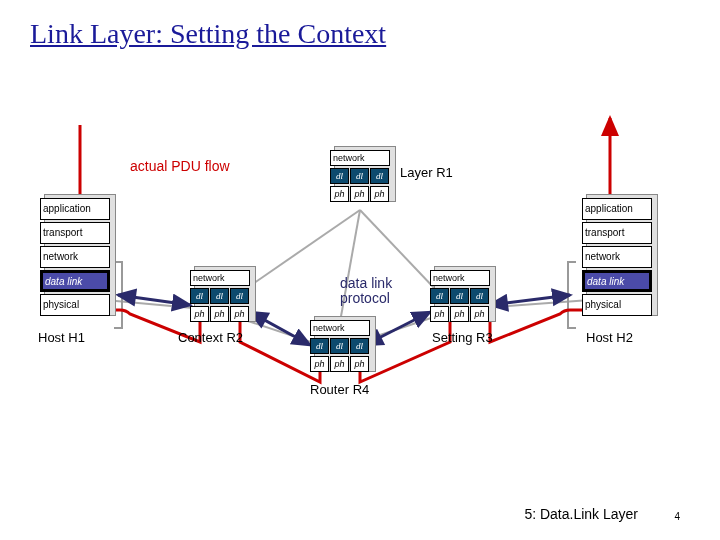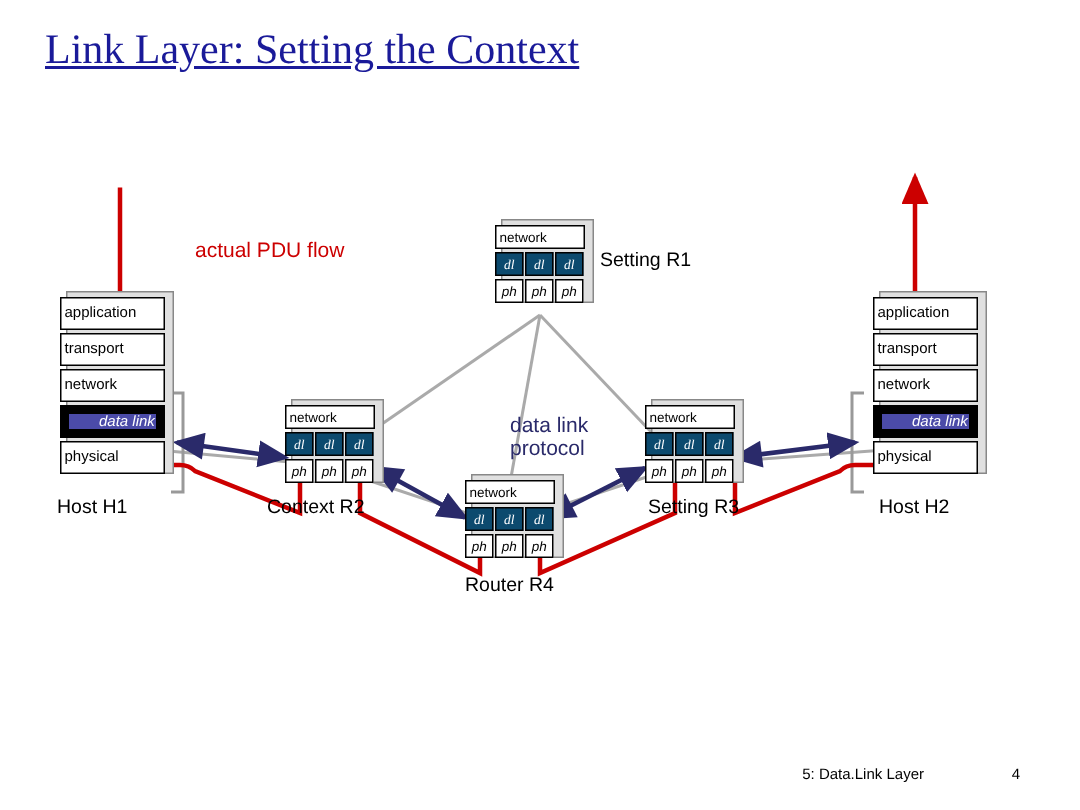--- a/index.html
+++ b/index.html
@@ -1,24 +1,24 @@
 <!DOCTYPE html>
 <html><head>
 <meta charset="utf-8">
 <style>
   body { margin:0; padding:0; width:720px; height:540px; font-family:Arial,Helvetica,sans-serif; background:#fff; position:relative; }
   .title { position:absolute; left:30px; top:18px; font-family:"Comic Sans MS","Comic Sans",cursive; font-size:28px; color:#1a1a99; text-decoration:underline; }
-  .footer-chap { position:absolute; right:104px; bottom:18px; font-size:10px; color:#000; }
+  .footer-chap { position:absolute; right:82px; bottom:18px; font-size:14px; color:#000; }
   .footer-num { position:absolute; right:40px; bottom:18px; font-size:10px; color:#000; }
   .diagram { position:absolute; left:0; top:0; width:720px; height:540px; }
 
   .stack { position:absolute; }
   .shadow { position:absolute; background:#e0e0e0; border:1px solid #888; }
   .box { position:absolute; background:#fff; border:1px solid #000; font-size:10px; line-height:1; display:flex; align-items:center; padding-left:2px; box-sizing:border-box; }
-  .dlbox { position:absolute; background:#4b4ba8; color:#fff; border:6px solid #000000; font-size:10px; font-style:italic; display:flex; align-items:center; padding-left:20px; box-sizing:border-box; }
+  .dlbox { position:absolute; background:#4b4ba8; color:#fff; border:3px solid #000000; font-size:10px; font-style:italic; display:flex; align-items:center; padding-left:2px; box-sizing:border-box; }
   .smbox { position:absolute; background:#fff; border:1px solid #000; font-size:9px; display:flex; align-items:center; justify-content:center; box-sizing:border-box; font-style:italic; }
   .smbox.dl { background:#0c4a6e; color:#fff;font-family:Liberation Serif, serif; }
   .lbl { position:absolute; font-size:13px; color:#000; }
   .lbl.red { color:#cc0000; font-size:14px;text-align:right; }
   .lbl.navy { color:#2a2a6a; font-size:14px;margin-top:12px; }
 
   svg.conn { position:absolute; left:0; top:0; width:720px; height:540px; pointer-events:none; }
 </style>
 </head>
 <body>
@@ -90,21 +90,21 @@
   <div class="stack" style="left:330px; top:150px;">
     <div class="shadow" style="left:4px; top:-4px; width:60px; height:54px;"></div>
     <div class="box" style="left:0; top:0; width:60px; height:16px; font-size:9px;">network</div>
     <div class="smbox dl" style="left:0;  top:18px; width:19px; height:16px;">dl</div>
     <div class="smbox dl" style="left:20px;top:18px; width:19px; height:16px;">dl</div>
     <div class="smbox dl" style="left:40px;top:18px; width:19px; height:16px;">dl</div>
     <div class="smbox" style="left:0;  top:36px; width:19px; height:16px;">ph</div>
     <div class="smbox" style="left:20px;top:36px; width:19px; height:16px;">ph</div>
     <div class="smbox" style="left:40px;top:36px; width:19px; height:16px;">ph</div>
   </div>
-  <div class="lbl" style="left:400px; top:165px;">Setting R1</div>
+  <div class="lbl" style="left:400px; top:165px;">Layer R1</div>
 
   <div class="stack" style="left:190px; top:270px;">
     <div class="shadow" style="left:4px; top:-4px; width:60px; height:54px;"></div>
     <div class="box" style="left:0; top:0; width:60px; height:16px; font-size:9px;">network</div>
     <div class="smbox dl" style="left:0;  top:18px; width:19px; height:16px;">dl</div>
     <div class="smbox dl" style="left:20px;top:18px; width:19px; height:16px;">dl</div>
     <div class="smbox dl" style="left:40px;top:18px; width:19px; height:16px;">dl</div>
     <div class="smbox" style="left:0;  top:36px; width:19px; height:16px;">ph</div>
     <div class="smbox" style="left:20px;top:36px; width:19px; height:16px;">ph</div>
     <div class="smbox" style="left:40px;top:36px; width:19px; height:16px;">ph</div>

